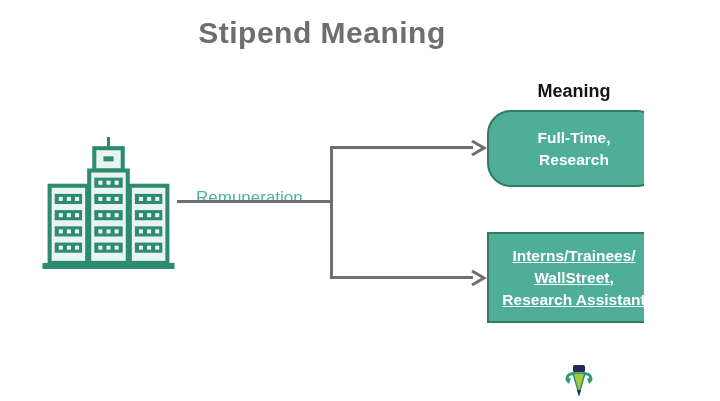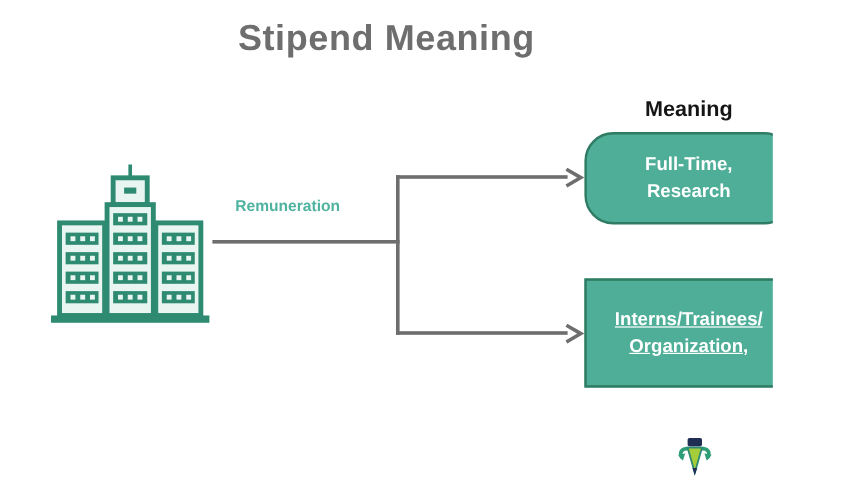--- a/index.html
+++ b/index.html
@@ -17,22 +17,22 @@
     color:var(--title-gray,#6e6e6e);
     letter-spacing:.5px;
   }
   .building-svg{position:absolute;left:42px;top:136px;width:133px;height:134px;}
   .org-label{
     position:absolute;left:28px;top:280px;width:160px;
     text-align:center;font-size:18px;font-weight:bold;
     color:var(--org-label-gray,#595959);
   }
   .remuneration-label{
-    position:absolute;left:196px;top:164px;
-    font-size:13px;font-weight:bold;
+    position:absolute;left:196px;top:188px;
+    font-size:17px;font-weight:normal;
     color:var(--teal-text,#4fb3a0);
   }
   .cline{position:absolute;background:var(--line-gray,#6e6e6e);}
   .stem-line{left:177px;top:200px;width:156px;height:3px;}
   .vert-line{left:330px;top:146px;width:3px;height:133px;}
   .top-branch{left:330px;top:146px;width:143px;height:3px;}
   .bottom-branch{left:330px;top:276px;width:143px;height:3px;}
   .arrowhead{position:absolute;width:17px;height:18px;}
   .arrowhead-top{left:470px;top:139px;}
   .arrowhead-bottom{left:470px;top:269px;}
@@ -168,21 +168,22 @@
   </svg>
 
   <div class="branch-heading salary-heading">Meaning</div>
   <div class="teal-box salary-box">
     <span>Full-Time,</span>
     <span>Research</span>
   </div>
 
   <div class="teal-box stipend-box">
     <span>Interns/Trainees/</span>
-    <span>Organization,</span>
+    <span>WallStreet,</span>
+    <span>Research Assistant</span>
   </div>
 
   <div class="brand">
     <svg width="30" height="34" viewBox="0 0 30 34">
 
       <rect x="9" y="1" width="12" height="7" rx="1.5" fill="#1f2f54"></rect>
 
       <path d="M11,10 C4,9 2,13 4,17" fill="none" stroke="#2e9e77" stroke-width="3" stroke-linecap="round"></path>
       <path d="M1,15 L7,14 L5,20 Z" fill="#2e9e77"></path>
 

